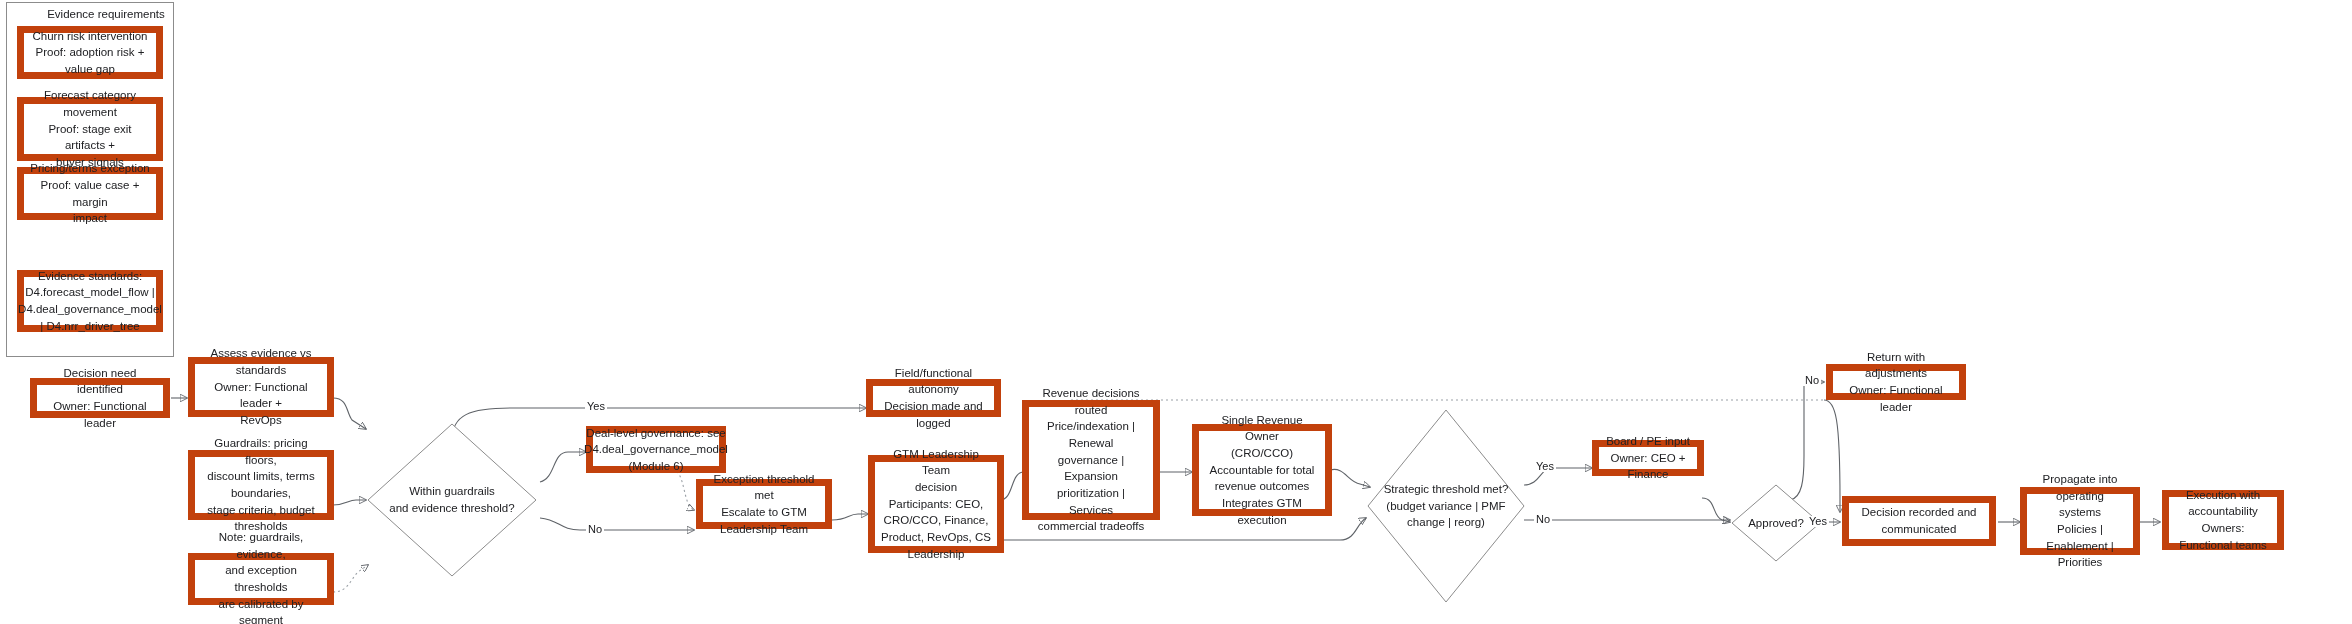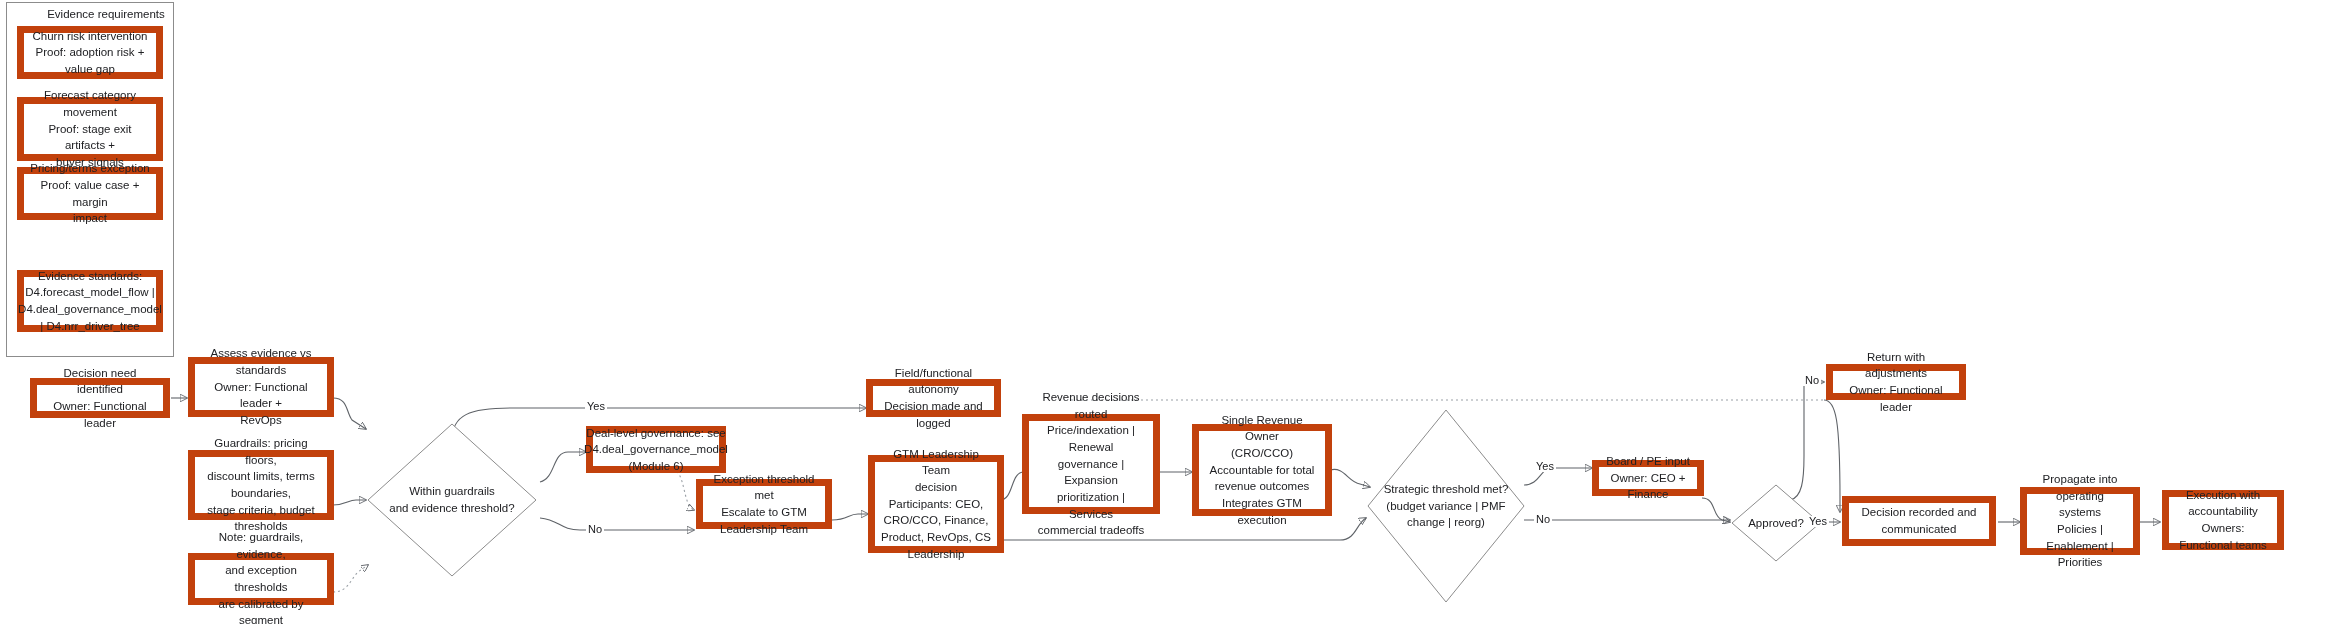--- a/index.html
+++ b/index.html
@@ -165,21 +165,21 @@
 
   <div class="node" style="left:868px;top:455px;width:136px;height:98px;">
     <span class="txt">GTM Leadership Team
 decision
 Participants: CEO,
 CRO/CCO, Finance,
 Product, RevOps, CS
 Leadership</span>
   </div>
 
-  <div class="node" style="left:1022px;top:414px;width:138px;height:100px;">
+  <div class="node" style="left:1022px;top:400px;width:138px;height:120px;">
     <span class="txt">Revenue decisions routed
 Price/indexation | Renewal
 governance | Expansion
 prioritization | Services
 commercial tradeoffs</span>
   </div>
 
   <div class="node" style="left:1192px;top:424px;width:140px;height:92px;justify-content:center;">
     <span class="txt">Single Revenue Owner
 (CRO/CCO)
@@ -190,21 +190,21 @@
 
   <div class="diamond" style="left:1366px;top:408px;width:160px;height:196px;">
     <svg width="160" height="196" viewBox="0 0 160 196">
       <polygon points="80,2 158,98 80,194 2,98" fill="#ffffff" stroke="#8c8c8c" stroke-width="1"></polygon>
     </svg>
     <div class="dlabel">Strategic threshold met?
 (budget variance | PMF
 change | reorg)</div>
   </div>
 
-  <div class="node" style="left:1592px;top:460px;width:112px;height:36px;">
+  <div class="node" style="left:1592px;top:440px;width:112px;height:36px;">
     <span class="txt">Board / PE input
 Owner: CEO + Finance</span>
   </div>
 
   <div class="diamond" style="left:1730px;top:483px;width:92px;height:80px;">
     <svg width="92" height="80" viewBox="0 0 92 80">
       <polygon points="46,2 90,40 46,78 2,40" fill="#ffffff" stroke="#8c8c8c" stroke-width="1"></polygon>
     </svg>
     <div class="dlabel">Approved?</div>
   </div>

